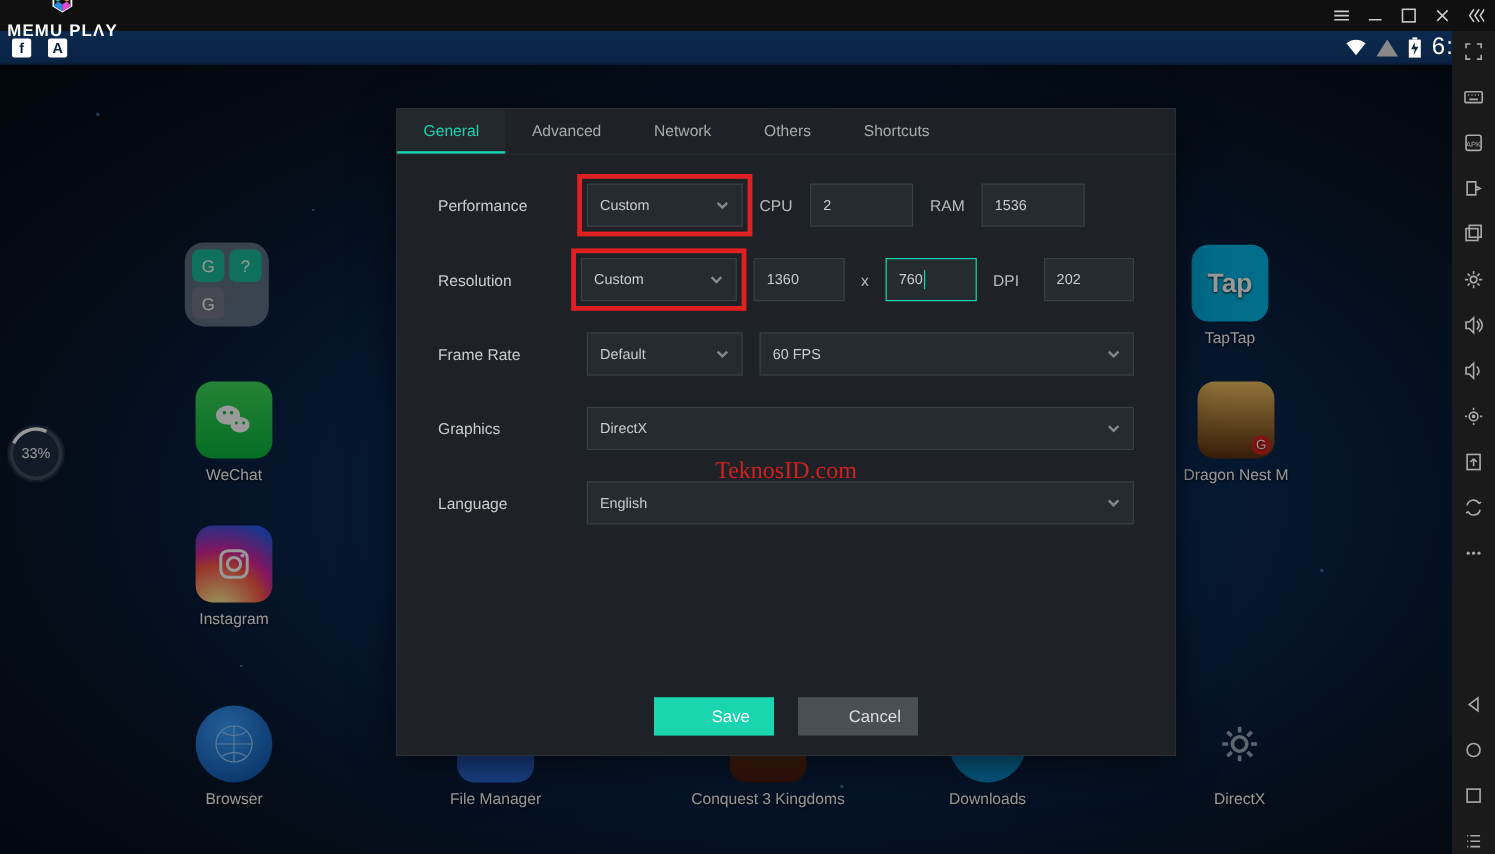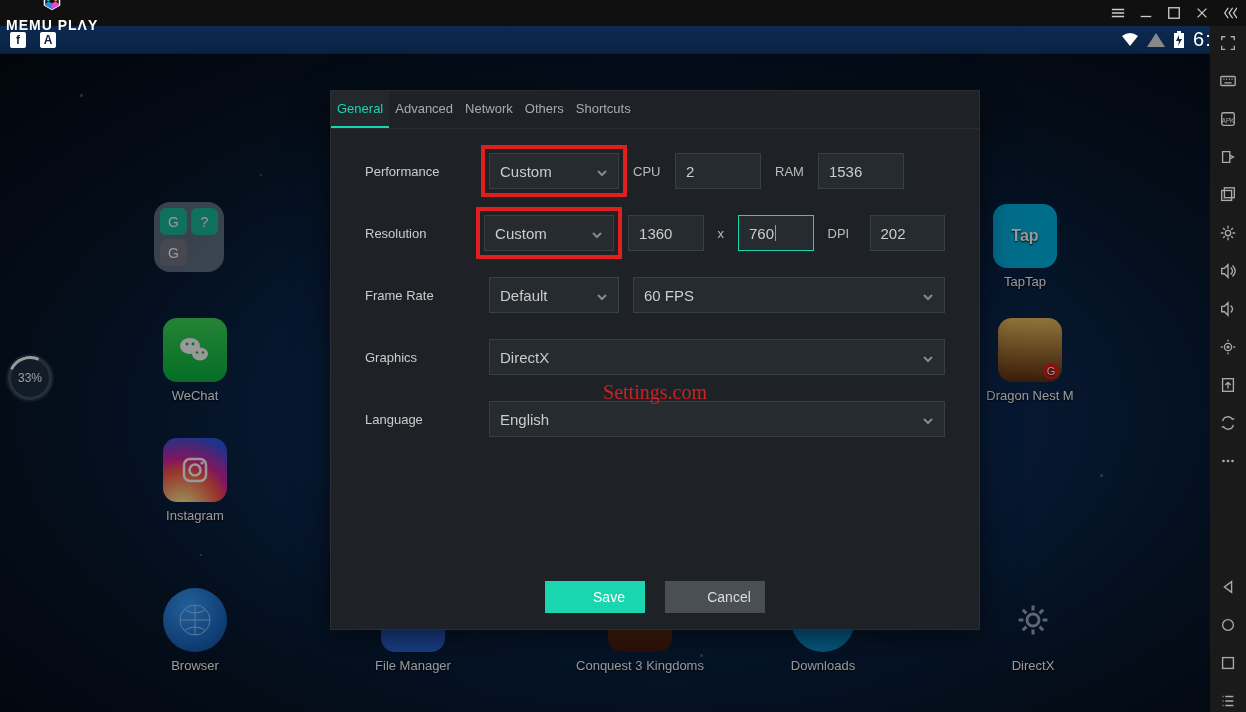--- a/index.html
+++ b/index.html
@@ -54,21 +54,21 @@
 
   
   .dicon { position:absolute; width:90px; display:flex; flex-direction:column; align-items:center; gap:6px; color:#fff; font-size:13px; text-align:center; text-shadow:0 1px 2px #000; }
   .dicon .box { width:64px; height:64px; border-radius:14px; display:flex; align-items:center; justify-content:center; }
   .wechat { background: linear-gradient(#3ddb5a,#09b83e); }
   .insta { background: radial-gradient(circle at 30% 110%, #fdf497 5%, #fd5949 45%, #d6249f 60%, #285AEB 90%); }
   .browser { background: radial-gradient(circle at 40% 30%, #3aa0ff, #0a4aa0); }
   .fman { background:#2c6fe8; }
   .dl { background:#0a9ae0; }
   .sett { background:transparent; }
-  .tap { background:#00b6e6; color:#fff; font-weight:700; font-size:16px; }
+  .tap { background:#00b6e6; color:#fff; font-weight:700; font-size:22px; }
   .conq { background:linear-gradient(#d07020,#4a1a10); }
   .dragon { background:linear-gradient(#f0c060,#603010); position:relative; }
   .dragon::after{content:"G";position:absolute;bottom:3px;right:3px;width:16px;height:16px;background:#e02020;border-radius:50%;font-size:11px;color:#fff;display:flex;align-items:center;justify-content:center;}
   .dicon .box svg { width:36px; height:36px; }
 
   .widget-cluster { position:absolute; left:154px; top:148px; width:70px; height:70px; background:rgba(180,200,210,.5); border-radius:16px; display:grid; grid-template-columns:1fr 1fr; gap:4px; padding:6px; }
   .wc-item { background:#1abc9c; border-radius:6px; display:flex; align-items:center; justify-content:center; color:#fff; font-size:14px; }
   .wc-item.grey{background:#778;}
 
   .battery-widget { position:absolute; left:6px; top:300px; width:48px; height:48px; border-radius:50%; background:rgba(40,60,80,.7); display:flex; align-items:center; justify-content:center; color:#fff; font-size:12px; }
@@ -78,28 +78,28 @@
   .overlay { position:absolute; inset:0; background:rgba(0,0,0,.4); z-index:10; }
   .modal {
     position:absolute; left:330px; top:36px; width:650px; height:540px;
     background:#1e2226; border:1px solid #2a2e33; z-index:20;
     box-shadow:0 8px 30px rgba(0,0,0,.6);
   }
   .modal-title { height:30px; display:flex; align-items:center; padding:0 10px; color:#ccc; font-size:13px; gap:8px; border-bottom:1px solid #2a2e33; }
   .modal-title .closex { margin-left:auto; cursor:pointer; color:#999; font-size:18px; padding:0 4px; }
 
   .tabs { display:flex; border-bottom:1px solid #2a2e33; }
-  .tab { padding:10px 6px; font-size:13px; color:#aaa; cursor:pointer; }
+  .tab { padding:10px 22px; font-size:13px; color:#aaa; cursor:pointer; }
   .tab.active { color:#1ad6b0; border-bottom:2px solid #1ad6b0; background:#23282c; }
 
   .modal-body { padding:24px 34px; display:flex; flex-direction:column; gap:26px; }
   .row { display:flex; align-items:center; gap:14px; }
   .row > label { width:110px; color:#ccc; font-size:13px; }
   .select, .inp {
-    background:#262b30; border:1px solid #3a3f44; color:#ccc; font-size:15px;
+    background:#262b30; border:1px solid #3a3f44; color:#ccc; font-size:12px;
     height:36px; padding:0 10px; display:flex; align-items:center; position:relative;
   }
   .select { min-width:130px; cursor:pointer; }
   .select.wide { flex:1; }
   .select .chev { margin-left:auto; }
   .chev { width:12px; height:12px; }
   .chev svg{width:12px;height:12px;stroke:#888;fill:none;stroke-width:2;}
   .inp { width:84px; }
   .inp.wide { width:86px; }
   .inp.focused { border-color:#1ad6b0; }
@@ -443,20 +443,20 @@
         <label>Language</label>
         <div class="select wide">
           <span>English</span>
           <span class="chev"><svg viewBox="0 0 12 12">
                 <path d="M2 4l4 4 4-4"></path>
               </svg></span>
         </div>
       </div>
     </div>
 
-    <div class="watermark">Settings.com</div>
+    <div class="watermark">TeknosID.com</div>
 
     <div class="modal-footer">
       <button class="btn save">Save</button>
       <button class="btn cancel">Cancel</button>
     </div>
   </div>
 </div>
 
 </body></html>

